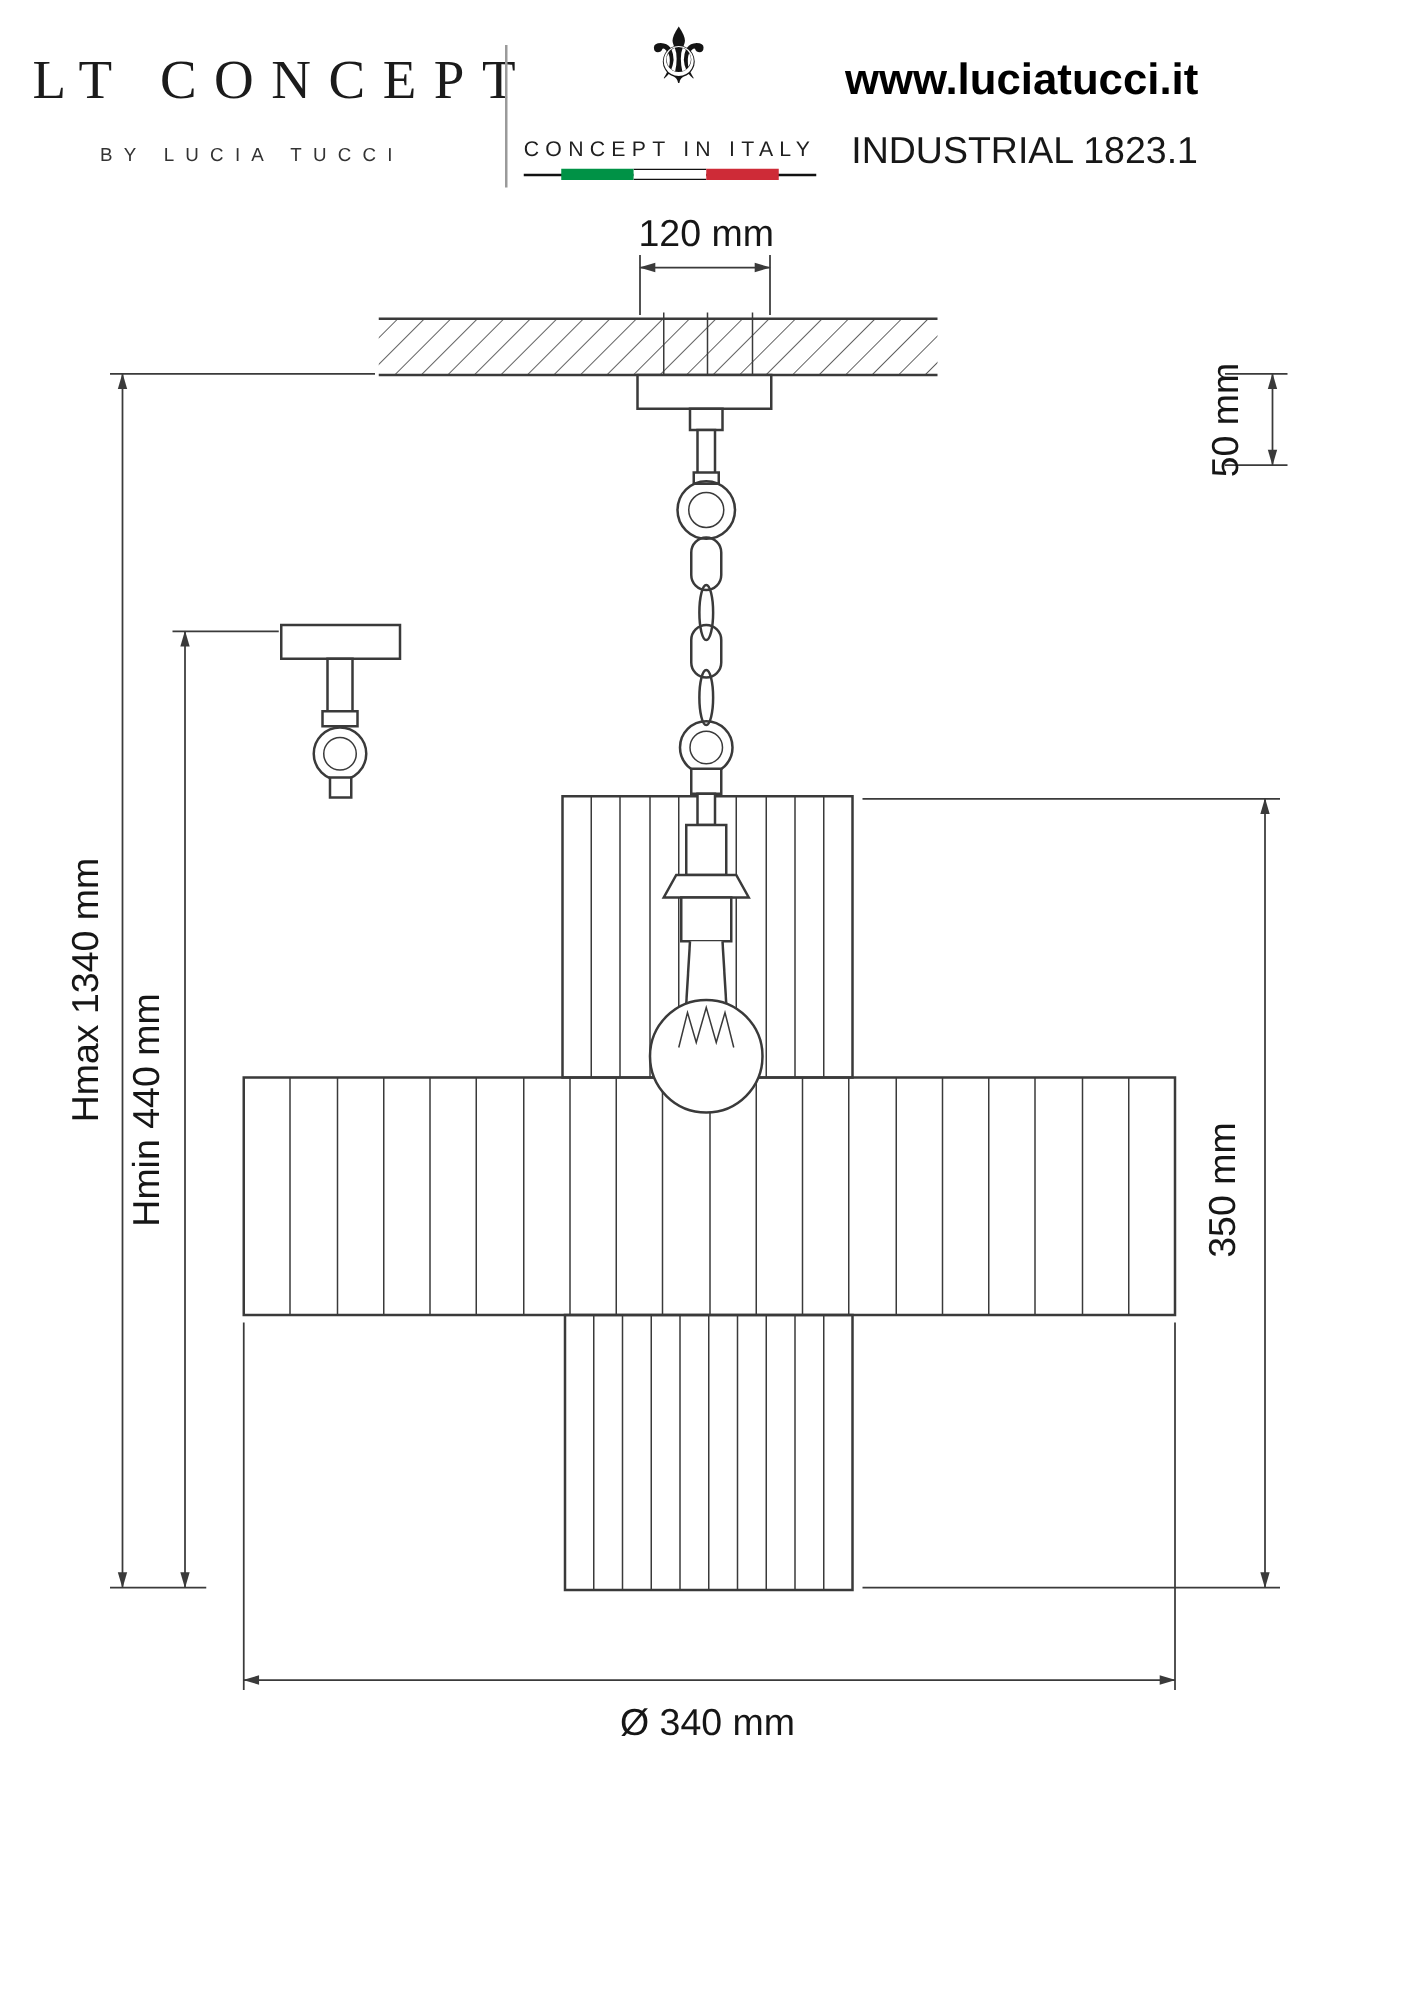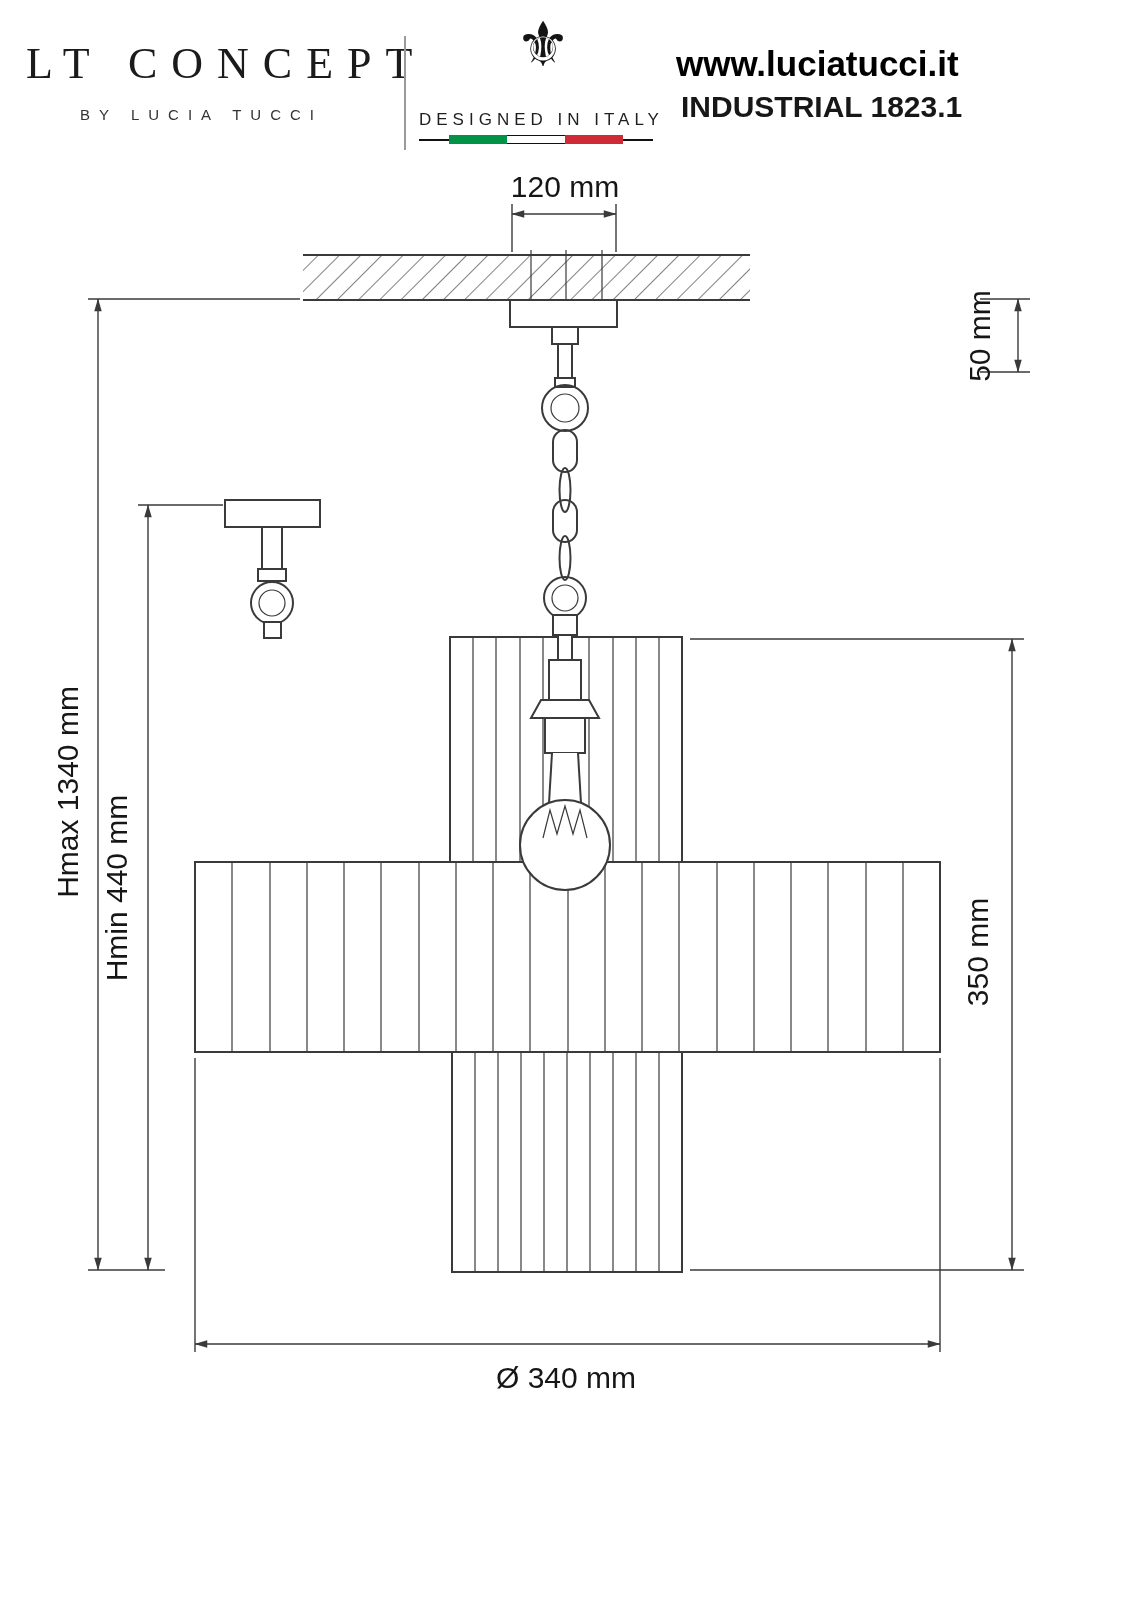--- a/index.html
+++ b/index.html
@@ -4,51 +4,51 @@
 <style>
   * { margin:0; padding:0; box-sizing:border-box; }
   html,body { background:#ffffff; }
   .page { position:relative; width:1132px; height:1600px; background:#ffffff; overflow:hidden;
           font-family:"Liberation Sans", sans-serif; }
   .abs { position:absolute; }
 
   
   .brand { left:26px; top:38px; font-family:"Liberation Serif", serif; font-size:44px;
            letter-spacing:14px; color:#1b1b1b; white-space:nowrap; }
-  .brand-sub { left:80px; top:106px; font-size:15px; letter-spacing:9px; color:#333; white-space:nowrap; }
+  .brand-sub { left:80px; top:116px; font-size:15px; letter-spacing:9px; color:#333; white-space:nowrap; }
   .divider { left:404px; top:36px; width:2px; height:114px; background:#9a9a9a; }
   .fleur { left:503px; top:14px; width:80px; text-align:center; font-family:"DejaVu Sans", sans-serif;
            font-size:62px; color:#141414; line-height:1; }
   .designed { left:419px; top:110px; font-size:17px; letter-spacing:5px; color:#1f1f1f; white-space:nowrap; }
   .flag { left:419px; top:134px; width:234px; height:12px; }
   .flag-line { position:absolute; left:0; right:0; top:5px; height:2px; background:#111; }
   .flag-blocks { position:absolute; left:30px; top:1px; display:flex; }
   .flag-block { width:58px; height:9px; }
   .flag-block.w { border-top:1px solid #111; border-bottom:1px solid #111; }
   .website { left:676px; top:44px; font-size:35px; font-weight:bold; color:#000; white-space:nowrap; }
-  .product { left:681px; top:90px; font-size:30px; color:#171717; white-space:nowrap;font-weight:bold; }
+  .product { left:681px; top:104px; font-size:30px; color:#171717; white-space:nowrap; }
 
   
   svg.draw { position:absolute; left:0; top:0; }
   .ol   { fill:none; stroke:#3a3a3a; stroke-width:2; }
   .thin { fill:none; stroke:#3a3a3a; stroke-width:1.2; }
   .wfill{ fill:#ffffff; stroke:#3a3a3a; stroke-width:2; }
   .dim  { fill:none; stroke:#3a3a3a; stroke-width:1.4; }
   .dtxt { font-family:"Liberation Sans", sans-serif; font-size:30px; fill:#161616; }
 </style>
 </head>
 <body>
 
 <div class="page">
 
   <div class="abs brand">LT CONCEPT</div>
   <div class="abs brand-sub">BY LUCIA TUCCI</div>
   <div class="abs divider"></div>
   <div class="abs fleur">⚜</div>
-  <div class="abs designed">DESIGNED IN ITALY</div>
+  <div class="abs designed">CONCEPT IN ITALY</div>
   <div class="abs flag">
     <div class="flag-line"></div>
     <div class="flag-blocks">
       <div class="flag-block" style="background:#009246"></div>
       <div class="flag-block w" style="background:#ffffff"></div>
       <div class="flag-block" style="background:#ce2b37"></div>
     </div>
   </div>
   <div class="abs website">www.luciatucci.it</div>
   <div class="abs product">INDUSTRIAL 1823.1</div>

